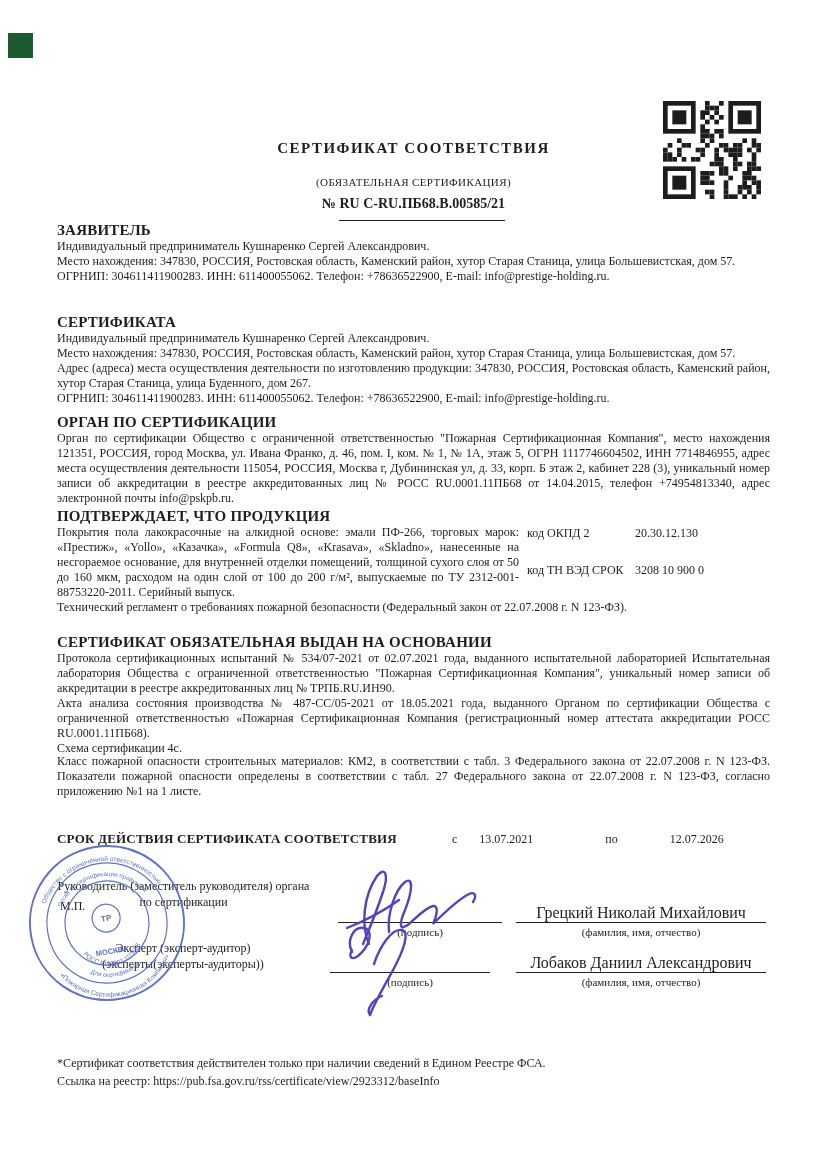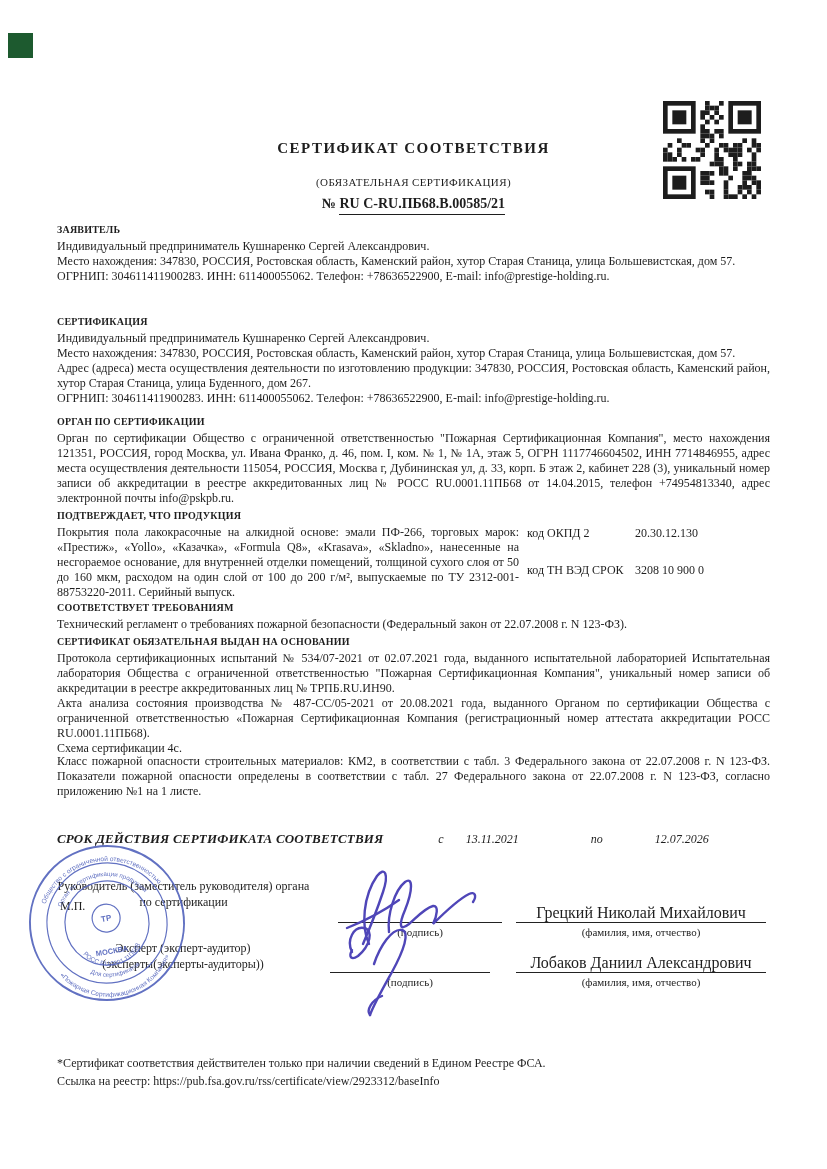--- a/index.html
+++ b/index.html
@@ -5,24 +5,24 @@
   html,body{margin:0;padding:0;background:#ffffff;}
   .page{position:relative;width:827px;height:1169px;background:#ffffff;overflow:hidden;
         font-family:"Liberation Serif","DejaVu Serif",serif;color:#1e1e1e;}
   .abs{position:absolute;}
   .corner-marker{left:8px;top:33px;width:25px;height:25px;background-color:currentColor;}
   
   .hdr{left:57px;width:713px;text-align:center;}
   .title{top:140px;font-size:15px;font-weight:bold;letter-spacing:1.5px;}
   .subtitle{top:176px;font-size:11px;letter-spacing:.4px;}
   .numline{top:196px;font-size:14px;font-weight:bold;}
-  .numline .num{border-bottom:1.6px solid #1e1e1e;padding-bottom:3px;}
+  .numline .num{border-bottom:1.6px solid #1e1e1e;padding-bottom:9px;}
   
   .sec{left:57px;width:713px;font-size:12px;line-height:15px;}
-  .sec h3{margin:0 0 1px 0;font-size:10px;line-height:16px;font-weight:bold;letter-spacing:.2px;}
+  .sec h3{margin:0 0 1px 0;font-size:15px;line-height:16px;font-weight:bold;letter-spacing:.2px;}
   .just{text-align:justify;}
   .prod-text{width:462px;text-align:justify;}
   .codes{position:absolute;left:470px;top:18px;width:243px;}
   .code-row{display:flex;margin-bottom:22px;}
   .code-label{width:108px;flex:0 0 auto;}
   .code-value{flex:1;}
   
   .validity{display:flex;align-items:baseline;}
   .validity h3{font-size:13px;}
   .v-from-label{margin-left:55px;}
@@ -185,21 +185,21 @@
   </div>
 
   <div class="abs sec" style="top:222px;">
     <h3>ЗАЯВИТЕЛЬ</h3>
     <div>Индивидуальный предприниматель Кушнаренко Сергей Александрович.</div>
     <div>Место нахождения: 347830, РОССИЯ, Ростовская область, Каменский район, хутор Старая Станица, улица Большевистская, дом 57.</div>
     <div>ОГРНИП: 304611411900283. ИНН: 611400055062. Телефон: +78636522900, E-mail: info@prestige-holding.ru.</div>
   </div>
 
   <div class="abs sec" style="top:314px;">
-    <h3>СЕРТИФИКАЦИЯ</h3>
+    <h3>СЕРТИФИКАТА</h3>
     <div>Индивидуальный предприниматель Кушнаренко Сергей Александрович.</div>
     <div>Место нахождения: 347830, РОССИЯ, Ростовская область, Каменский район, хутор Старая Станица, улица Большевистская, дом 57.</div>
     <div class="just">Адрес (адреса) места осуществления деятельности по изготовлению продукции: 347830, РОССИЯ, Ростовская область, Каменский район, хутор Старая Станица, улица Буденного, дом 267.</div>
     <div>ОГРНИП: 304611411900283. ИНН: 611400055062. Телефон: +78636522900, E-mail: info@prestige-holding.ru.</div>
   </div>
 
   <div class="abs sec" style="top:414px;">
     <h3>ОРГАН ПО СЕРТИФИКАЦИИ</h3>
     <div class="just">Орган по сертификации Общество с ограниченной ответственностью "Пожарная Сертификационная Компания", место нахождения 121351, РОССИЯ, город Москва, ул. Ивана Франко, д. 46, пом. I, ком. № 1, № 1А, этаж 5, ОГРН  1117746604502, ИНН  7714846955, адрес места осуществления деятельности 115054, РОССИЯ, Москва г, Дубининская ул, д. 33, корп. Б этаж 2, кабинет 228 (3), уникальный номер записи об аккредитации в реестре аккредитованных лиц № РОСС RU.0001.11ПБ68 от 14.04.2015, телефон +74954813340, адрес электронной почты info@pskpb.ru.</div>
   </div>
@@ -213,39 +213,38 @@
         <span class="code-value">20.30.12.130</span>
       </div>
       <div class="code-row">
         <span class="code-label">код ТН ВЭД СРОК</span>
         <span class="code-value">3208 10 900 0</span>
       </div>
     </div>
   </div>
 
   <div class="abs sec" style="top:600px;">
-    <h3>СООТВЕТСТВУЕТ ТРЕБОВАНИЯМ</h3>
     <div>Технический регламент о требованиях пожарной безопасности (Федеральный закон от 22.07.2008 г. N 123-ФЗ).</div>
   </div>
 
   <div class="abs sec" style="top:634px;">
     <h3>СЕРТИФИКАТ ОБЯЗАТЕЛЬНАЯ ВЫДАН НА ОСНОВАНИИ</h3>
     <div class="just">Протокола сертификационных испытаний № 534/07-2021 от 02.07.2021 года, выданного испытательной лабораторией Испытательная лаборатория Общества с ограниченной ответственностью "Пожарная Сертификационная Компания", уникальный номер записи об аккредитации в реестре аккредитованных лиц № ТРПБ.RU.ИН90.</div>
-    <div class="just">Акта анализа состояния производства № 487-СС/05-2021 от 20.08.2021 года, выданного Органом по сертификации Общества с ограниченной ответственностью «Пожарная Сертификационная Компания (регистрационный номер аттестата аккредитации РОСС RU.0001.11ПБ68).</div>
+    <div class="just">Акта анализа состояния производства № 487-СС/05-2021 от 18.05.2021 года, выданного Органом по сертификации Общества с ограниченной ответственностью «Пожарная Сертификационная Компания (регистрационный номер аттестата аккредитации РОСС RU.0001.11ПБ68).</div>
     <div>Схема сертификации 4с.</div>
   </div>
 
   <div class="abs sec" style="top:754px;">
     <div class="just">Класс пожарной опасности строительных материалов: КМ2, в соответствии с табл. 3 Федерального закона от 22.07.2008 г. N 123-ФЗ. Показатели пожарной опасности определены в соответствии с табл. 27 Федерального закона от 22.07.2008 г. N 123-ФЗ, согласно приложению №1 на 1 листе.</div>
   </div>
 
-  <div class="abs sec validity" style="top:831px;font-style:italic;">
+  <div class="abs sec validity" style="top:831px;">
     <h3>СРОК ДЕЙСТВИЯ СЕРТИФИКАТА СООТВЕТСТВИЯ</h3>
     <span class="v-from-label">с</span>
-    <span class="v-from">13.11.2021</span>
+    <span class="v-from">13.07.2021</span>
     <span class="v-to-label">по</span>
     <span class="v-to">12.07.2026</span>
   </div>
 
   <div class="abs sig-label" style="left:60px;top:899px;">М.П.</div>
 
   <div class="abs role-box" style="left:55px;top:878px;width:257px;">Руководитель (заместитель руководителя) органа по сертификации</div>
   <div class="abs role-box" style="left:62px;top:940px;width:242px;">Эксперт (эксперт-аудитор) (эксперты(эксперты-аудиторы))</div>
 
   <div class="abs line" style="left:338px;top:922px;width:164px;"></div>

